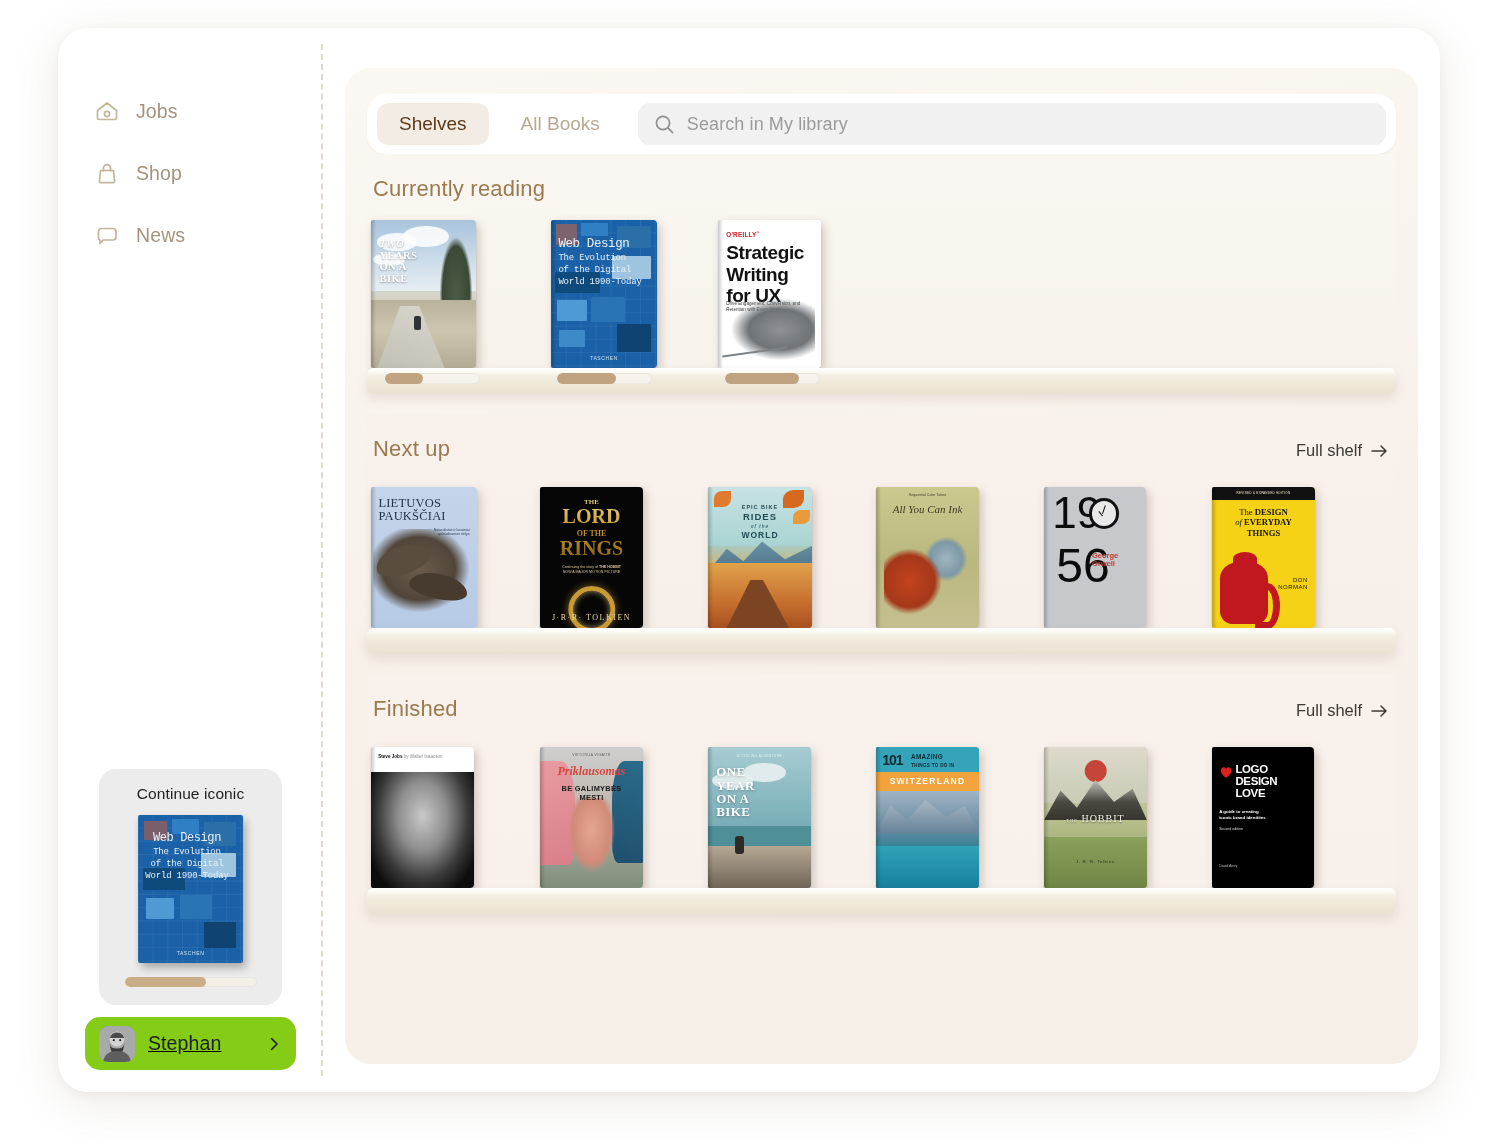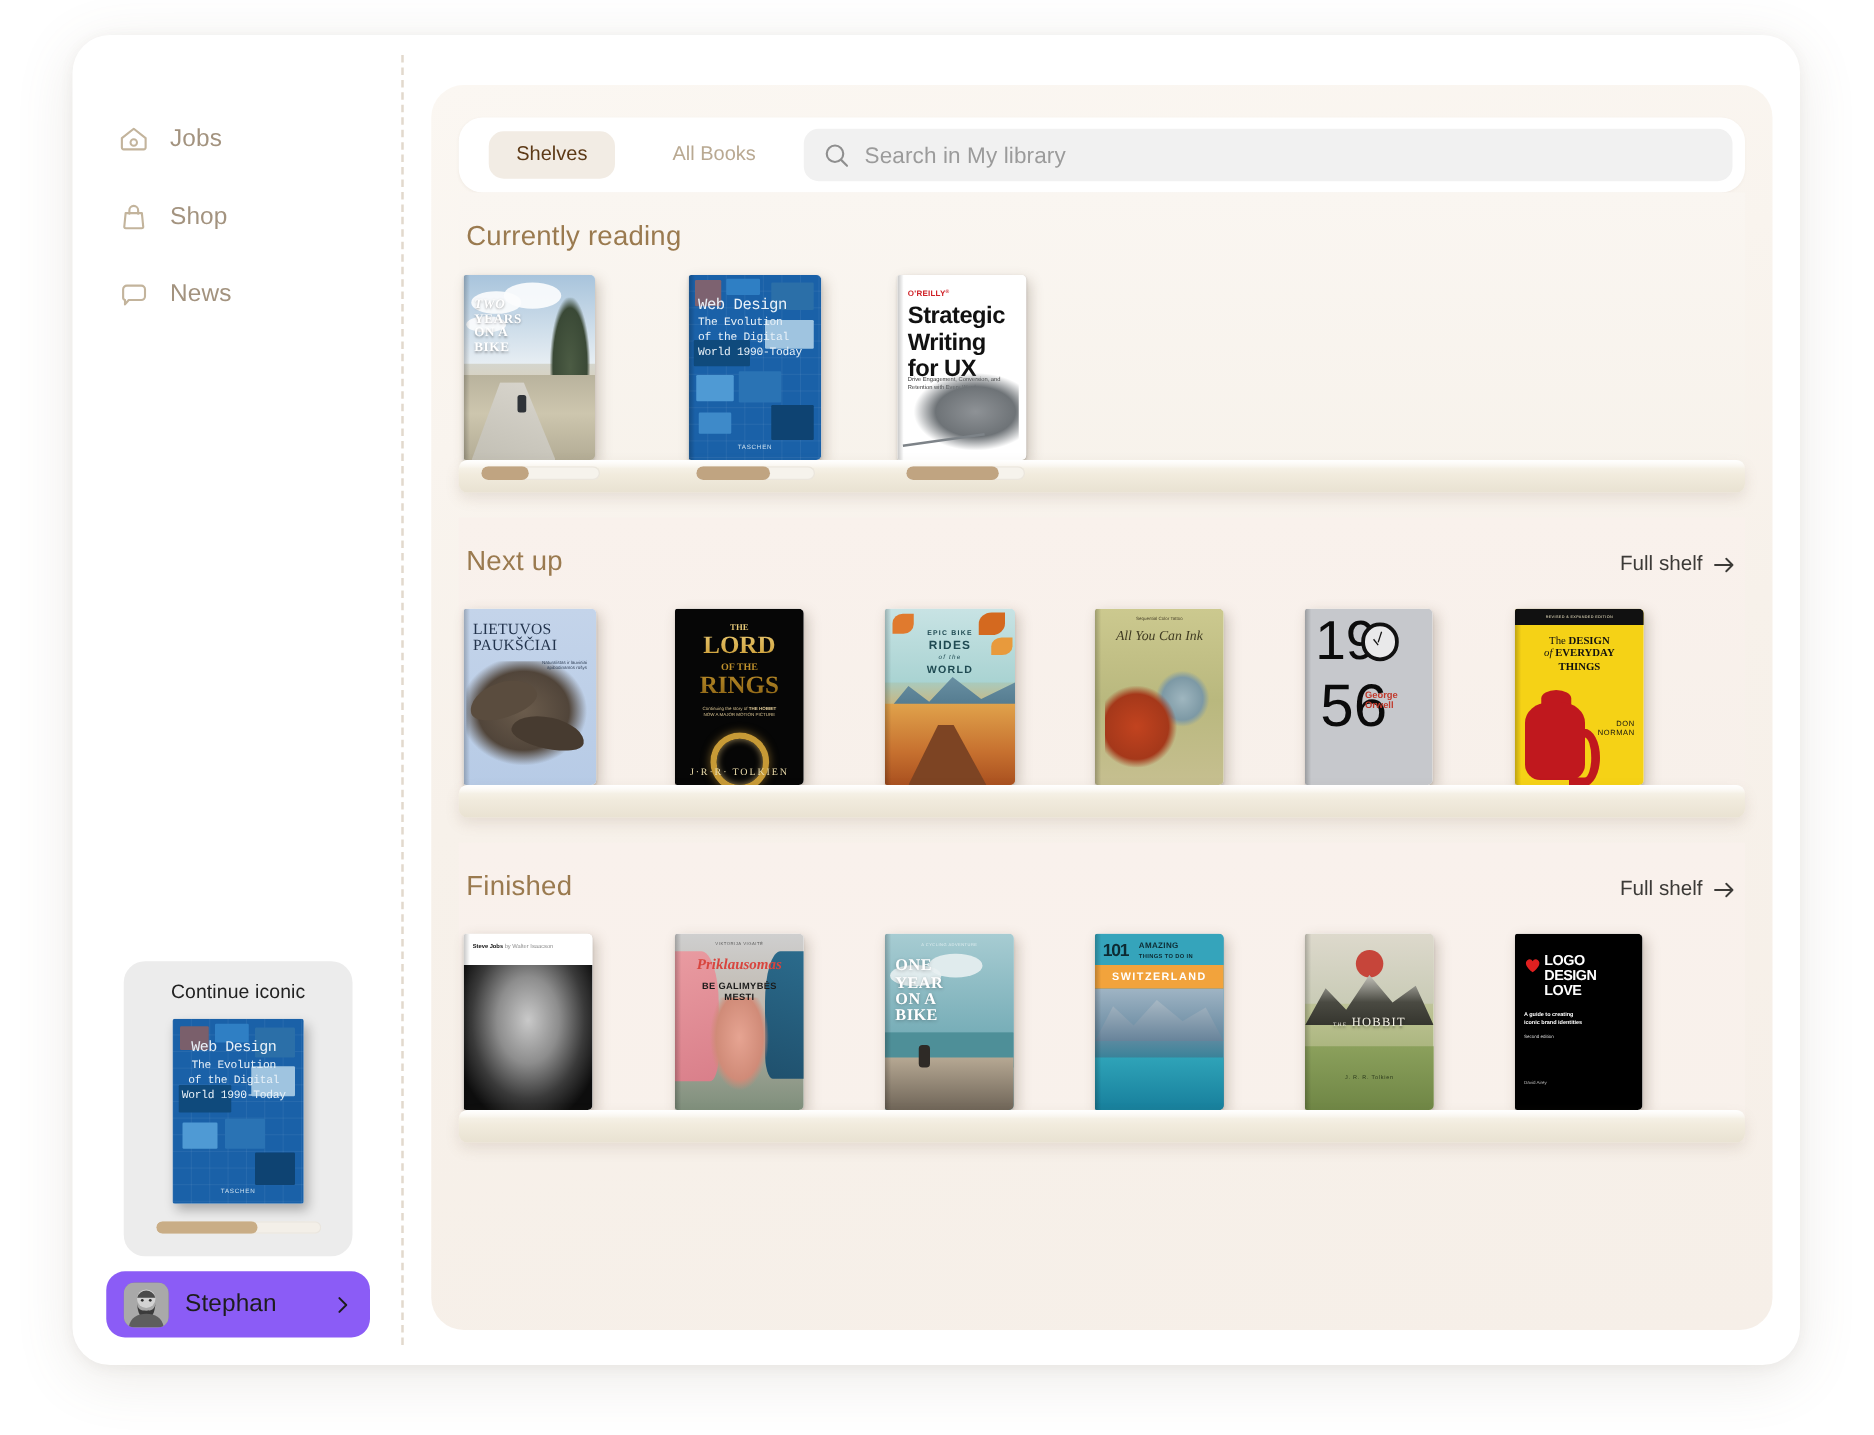--- a/index.html
+++ b/index.html
@@ -126,27 +126,28 @@
     display: block; height: 100%;
     background: #c9ad86;
     border-radius: 6px;
   }
 
   .profile-row {
     margin: 12px 0 22px;
     align-self: center;
     width: 211px;
     height: 53px;
-    background: #8b5cf6;
+    background: #84cc16;
     border-radius: 15px;
     display: flex;
     align-items: center;
     gap: 13px;
     padding: 0 14px;
     cursor: pointer;
+    text-decoration: underline;
   }
   .avatar {
     width: 36px; height: 36px; flex: 0 0 36px;
     border-radius: 9px;
     overflow: hidden;
     background: #8d8d8d;
     position: relative;
   }
   .profile-name {
     font-size: 19.5px; color: #1d1d1d; flex: 1;
@@ -177,25 +178,24 @@
     gap: 10px;
     background: #ffffff;
     border-radius: 19px;
     padding: 9px 10px;
     box-shadow: 0 1px 2px rgba(140,120,100,.06);
     flex: 0 0 auto;
   }
   .tab {
     padding: 10px 22px;
     border-radius: 12px;
-    font-size: 16px;
+    font-size: 19px;
     color: #b9a992;
     cursor: pointer;
     white-space: nowrap;
-    margin-left: 14px;
   }
   .tab.active {
     background: #f2ece4;
     color: #5d3a17;
     font-weight: 400;
   }
   .searchbox {
     flex: 1;
     height: 42px;
     background: #f1f1f1;

